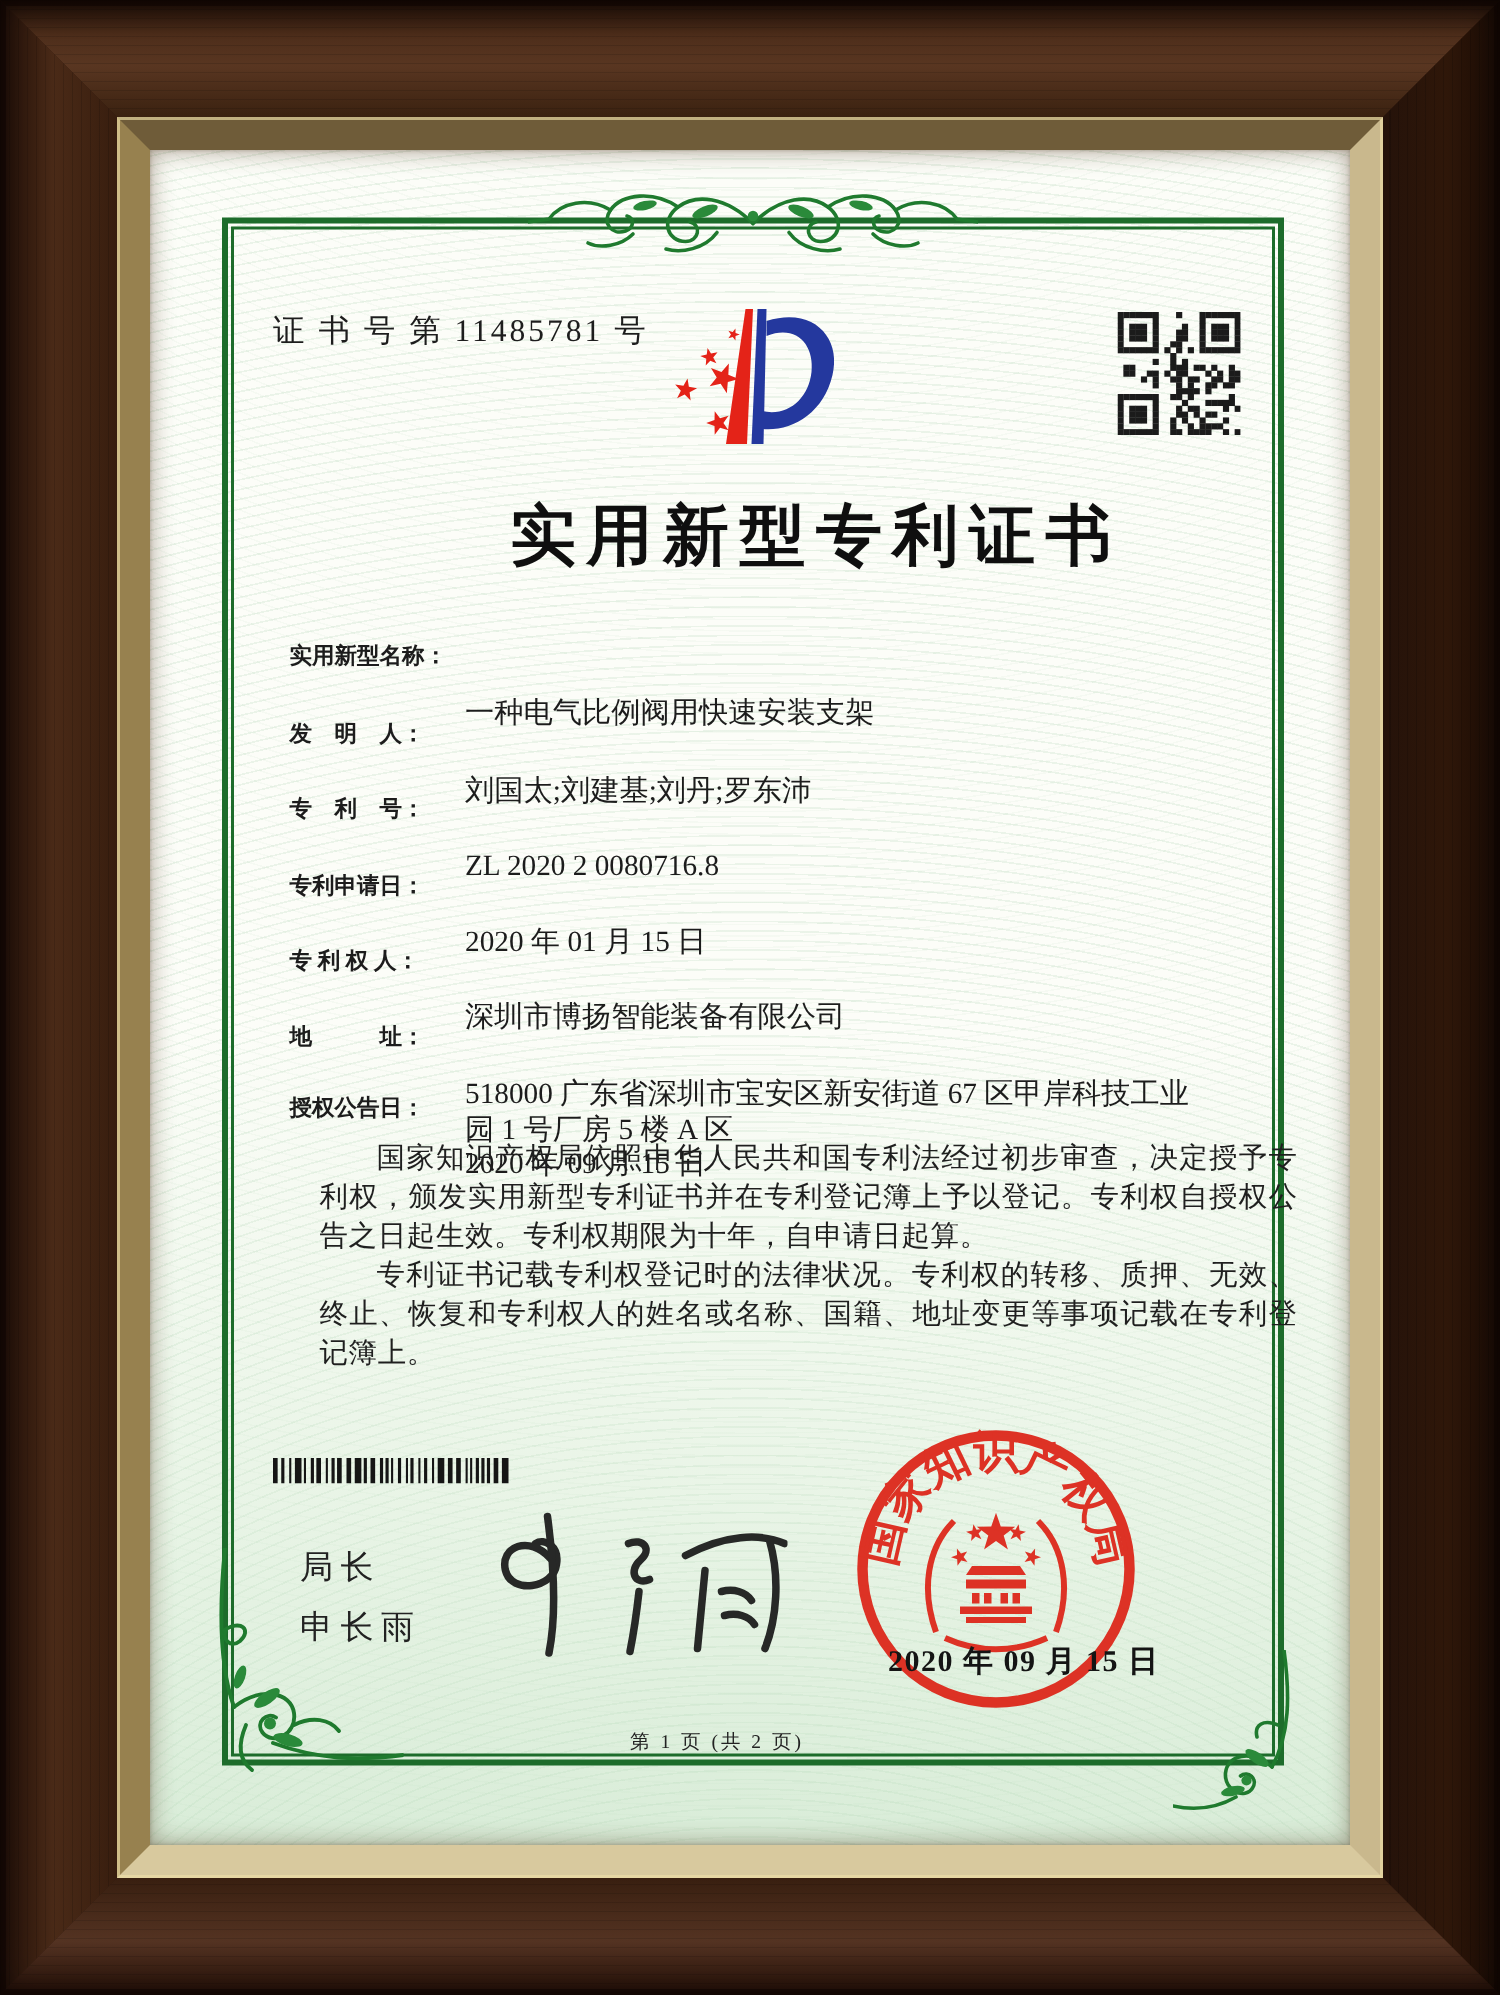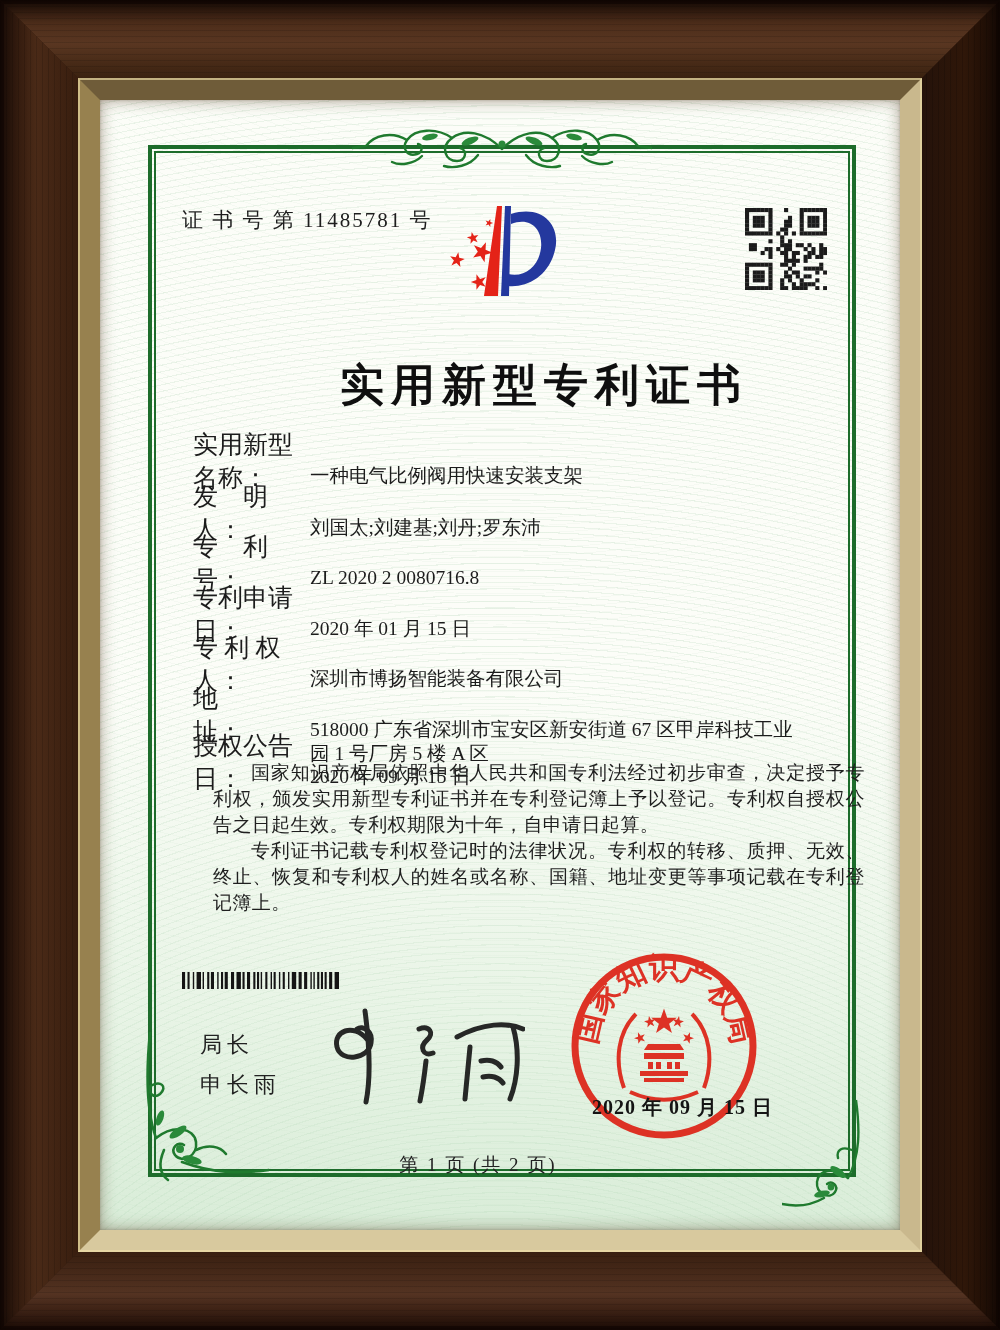--- a/index.html
+++ b/index.html
@@ -31,30 +31,30 @@
      linear-gradient(to bottom,rgba(255,255,255,0) 0%,rgba(255,255,255,0) 52%,rgba(203,231,203,.40) 80%,rgba(188,223,190,.55) 100%),
      repeating-radial-gradient(140% 90% at 50% 135%,rgba(110,175,122,.12) 0 1.2px,rgba(255,255,255,0) 1.2px 7px),
      repeating-radial-gradient(150% 100% at 50% -45%,rgba(120,180,130,.05) 0 1px,rgba(255,255,255,0) 1px 8px),
      #fcfdf8;
      box-shadow:inset 0 0 16px rgba(70,45,20,.45), inset 0 0 3px rgba(70,45,20,.3);}
   .cert-border{position:absolute;left:48px;top:45px;width:708px;height:1032px;border:4px solid #1d6c2b;box-sizing:border-box;}
   .cert-border::after{content:'';position:absolute;inset:2px;border:2px solid #1d6c2b;}
   .abs{position:absolute;}
   
   .certno{left:82px;top:106px;font-size:21px;color:#1d1d1d;letter-spacing:2px;}
-  .title{left:48px;top:228px;width:792px;text-align:center;font-size:44px;font-weight:bold;color:#0f0f0f;letter-spacing:7px;margin-top:28px;}
+  .title{left:48px;top:228px;width:792px;text-align:center;font-size:44px;font-weight:bold;color:#0f0f0f;letter-spacing:7px;}
   .row{left:93px;width:660px;color:#1c1c1c;}
-  .row .lbl{display:inline-block;width:117px;font-size:25px;vertical-align:top;}
+  .row .lbl{display:inline-block;width:117px;font-size:15px;vertical-align:top;font-weight:bold;}
   .row .val{display:inline-block;font-size:19.5px;vertical-align:top;white-space:pre-line;line-height:24px;margin-top:36px;}
   .grant2{position:absolute;left:260px;top:0;}
   .paras{left:93px;top:660px;width:652px;font-size:19px;line-height:26px;color:#1f1f1f;text-align:justify;margin-left:20px;}
   .paras p{margin:0;text-indent:2em;letter-spacing:.4px;}
   .director{font-family:Liberation Mono, monospace;color:#222;font-size:22px;letter-spacing:5px;}
   .sealdate{left:492px;top:994px;font-size:20px;font-weight:bold;color:#141414;letter-spacing:1px;z-index:6;}
-  .pageinfo{left:48px;top:1052px;width:660px;text-align:center;font-size:19px;color:#222;letter-spacing:2px;}
+  .pageinfo{left:48px;top:1052px;width:660px;text-align:center;font-size:13px;color:#222;letter-spacing:2px;}
   svg{display:block;}
   .orn{color:#217a30;}
 </style>
 </head>
 <body>
 
 <div class="frame">
   <div class="wstrip w-top"></div>
   <div class="wstrip w-left"></div>
   <div class="wstrip w-right"></div>

